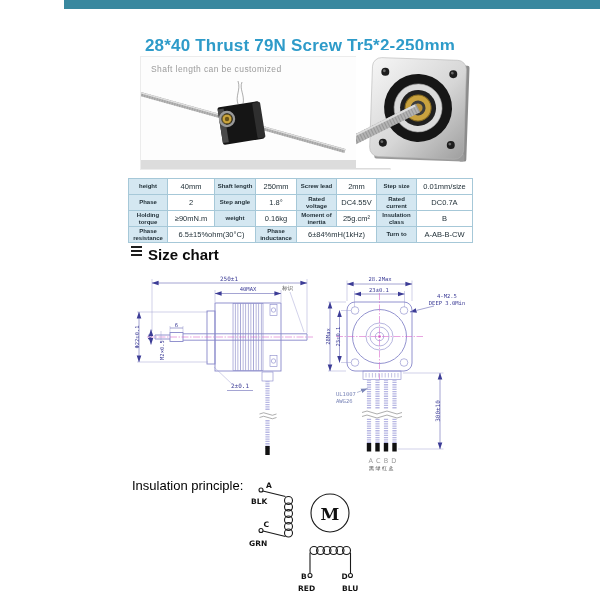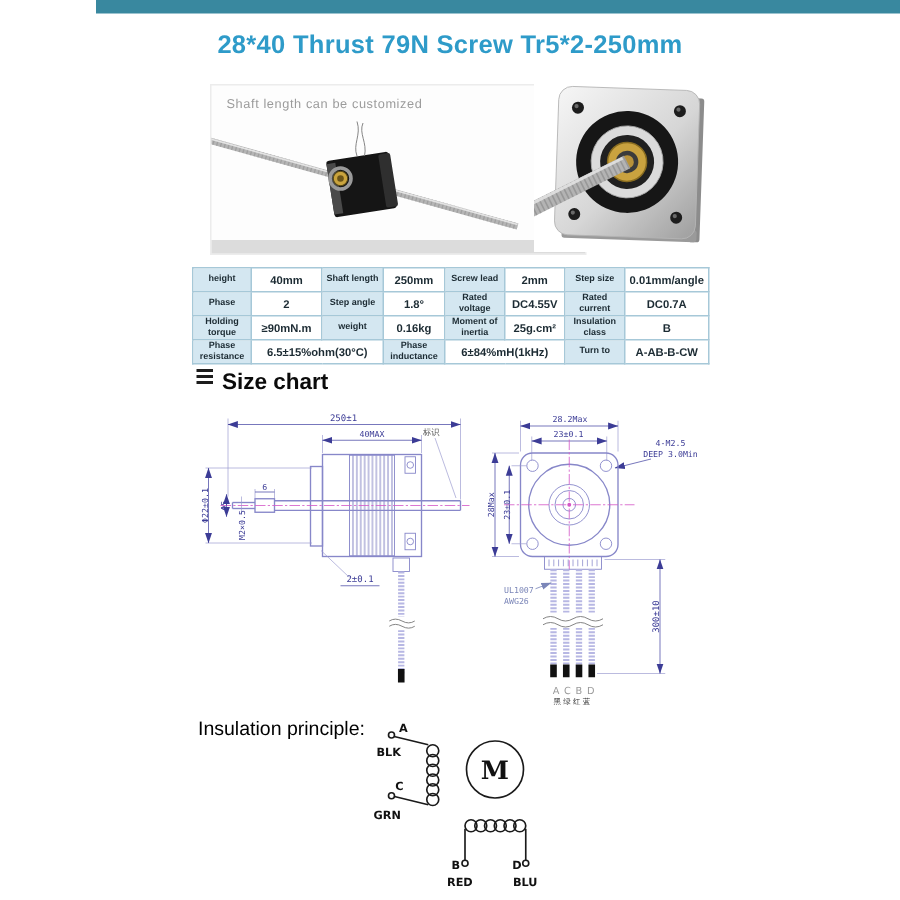--- a/index.html
+++ b/index.html
@@ -1,36 +1,36 @@
 <!DOCTYPE html>
 <html><head>
 <meta charset="utf-8">
 <style>
   html,body{margin:0;padding:0;background:#fff;}
   .page{position:relative;width:600px;height:600px;background:#fff;overflow:hidden;
         font-family:"Liberation Sans",sans-serif;}
   .top-bar{position:absolute;left:64px;top:0;right:0;height:9px;background:#39889f;}
-  .title{position:absolute;left:0;right:0;top:20px;margin:0;text-align:center;
+  .title{position:absolute;left:0;right:0;top:20px;margin:16px;text-align:center;
          font-size:17px;font-weight:bold;color:#2e9bc9;letter-spacing:.2px;}
   
   .photo-left{position:absolute;left:140px;top:56px;width:209px;height:112px;
               background:#fdfdfd;border:1px solid #ececec;padding-left:40px;}
   .photo-left .caption{position:absolute;left:10px;top:7px;font-size:8.5px;color:#9b9b9b;
               letter-spacing:.4px;}
   .photo-left .strip{position:absolute;left:0;right:0;bottom:0;height:9px;background:#dcdcdc;}
   .photo-left svg{position:absolute;left:0;top:0;}
   
   .photo-right{position:absolute;left:356px;top:50px;width:124px;height:118px;background:#fff;}
   
   table.spec{position:absolute;left:128px;top:178px;width:344px;border-collapse:collapse;
              table-layout:fixed;}
   table.spec td{border:1px solid #a6c8d8;text-align:center;vertical-align:middle;
                 height:15px;padding:0 1px;color:#1c2b33;overflow:hidden;}
   table.spec td.h{background:#d4e7f1;font-size:6px;line-height:6.5px;font-weight:bold;}
-  table.spec td.v{background:#fff;font-size:7.5px;font-weight:bold;}
+  table.spec td.v{background:#fff;font-size:7.5px;}
   
   .size-heading{position:absolute;left:131px;top:246px;display:flex;gap:6px;}
   .menu-icon{width:11px;height:10px;
      background:repeating-linear-gradient(to bottom,#1d1d1d 0 2px,transparent 2px 4px);}
   .size-heading .txt{font-size:15px;font-weight:bold;color:#0b0b0b;}
   .drawings{position:absolute;left:128px;top:264px;}
   .elec-heading{position:absolute;left:132px;top:478px;font-size:13px;font-weight:500;color:#000;}
   .circuit{position:absolute;left:128px;top:470px;}
   
   .ol{stroke:#8787c9;fill:none;stroke-width:.9;}
@@ -131,21 +131,21 @@
     </colgroup>
     <tbody>
         <tr>
       <td class="h">height</td>
       <td class="v">40mm</td>
       <td class="h">Shaft length</td>
       <td class="v">250mm</td>
       <td class="h">Screw lead</td>
       <td class="v">2mm</td>
       <td class="h">Step size</td>
-      <td class="v">0.01mm/angle</td>
+      <td class="v">0.01mm/size</td>
     </tr>
     <tr>
       <td class="h">Phase</td>
       <td class="v">2</td>
       <td class="h">Step angle</td>
       <td class="v">1.8°</td>
       <td class="h">Rated voltage</td>
       <td class="v">DC4.55V</td>
       <td class="h">Rated current</td>
       <td class="v">DC0.7A</td>

